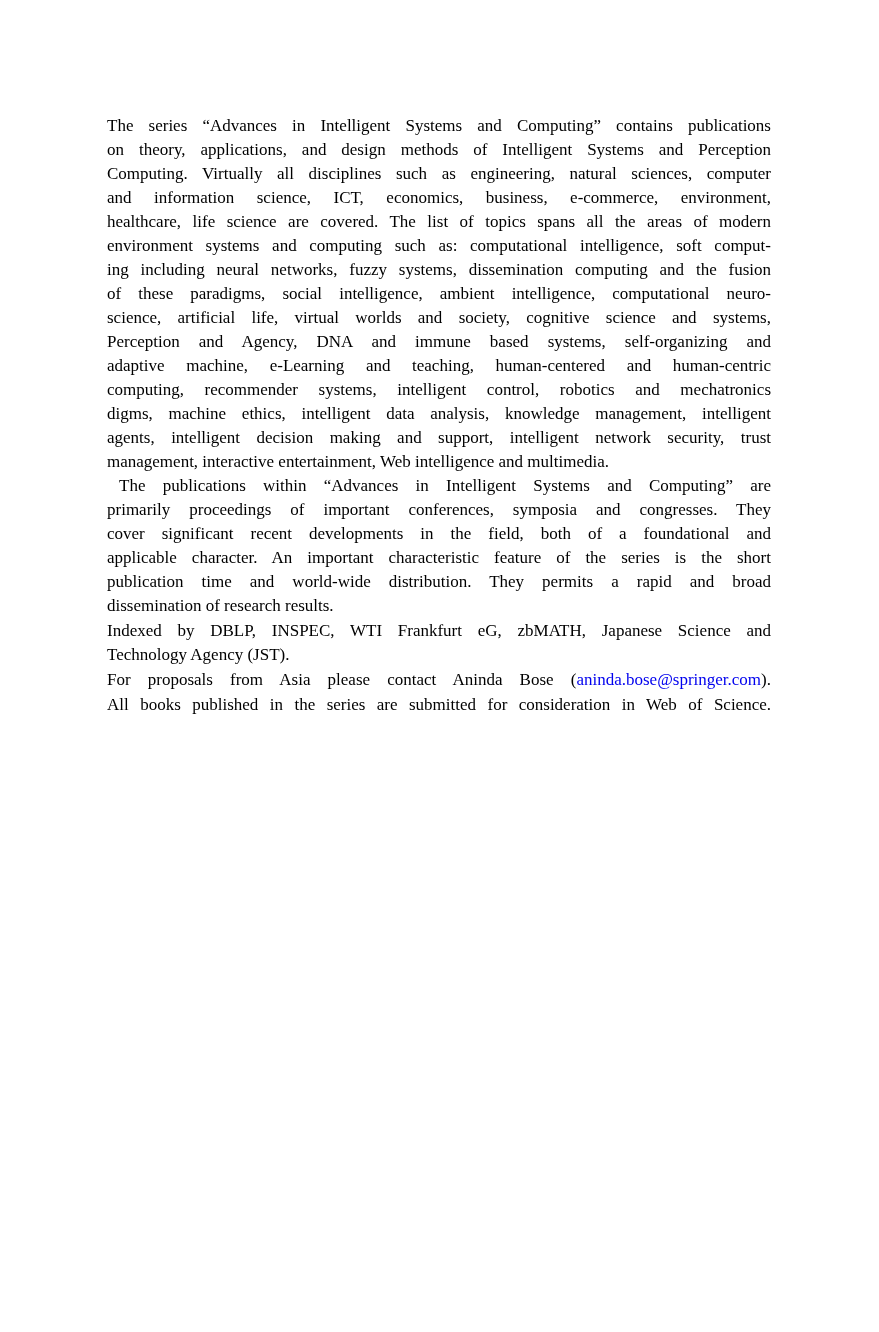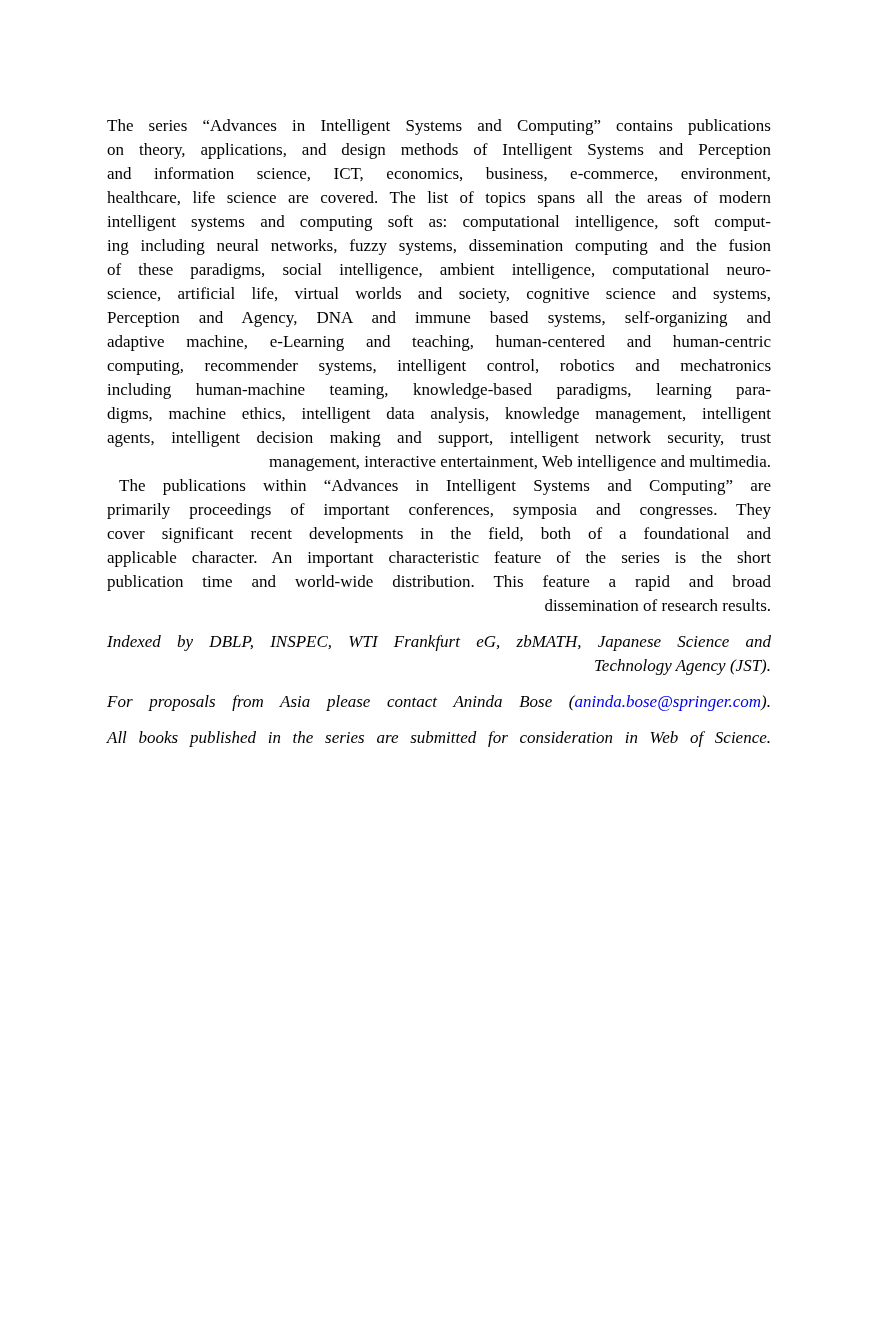--- a/index.html
+++ b/index.html
@@ -22,25 +22,24 @@
     position: absolute;
     left: 107px;
     top: 114px;
     width: 664px;
   }
   .paragraph {
     margin: 0;
     padding: 0;
   }
   .paragraph.spaced {
-    margin-top: 12px;
-    font-style: italic;
+    margin-top: 1px;
   }
   .line {
-    text-align: right;
+    text-align: left;
     white-space: normal;
   }
   .line.justified {
     text-align: justify;
     text-align-last: justify;
   }
   .line.indented {
     text-indent: 12px;
   }
   a.email-link {
@@ -50,40 +49,40 @@
   }
 </style>
 </head>
 <body>
 
 <div class="page" style="--page-bg: #ffffff; --text-color: #000000; --link-color: #0000ee;">
   <div class="text-block">
       <div class="paragraph">
         <div class="line justified">The series “Advances in Intelligent Systems and Computing” contains publications</div>
         <div class="line justified">on theory, applications, and design methods of Intelligent Systems and Perception</div>
+        <div class="line justified">Computing. Virtually all disciplines such as engineering, natural sciences, computer</div>
         <div class="line justified">and information science, ICT, economics, business, e-commerce, environment,</div>
         <div class="line justified">healthcare, life science are covered. The list of topics spans all the areas of modern</div>
-        <div class="line justified">intelligent systems and computing soft as: computational intelligence, soft comput-</div>
+        <div class="line justified">environment systems and computing such as: computational intelligence, soft comput-</div>
         <div class="line justified">ing including neural networks, fuzzy systems, dissemination computing and the fusion</div>
         <div class="line justified">of these paradigms, social intelligence, ambient intelligence, computational neuro-</div>
         <div class="line justified">science, artificial life, virtual worlds and society, cognitive science and systems,</div>
         <div class="line justified">Perception and Agency, DNA and immune based systems, self-organizing and</div>
         <div class="line justified">adaptive machine, e-Learning and teaching, human-centered and human-centric</div>
         <div class="line justified">computing, recommender systems, intelligent control, robotics and mechatronics</div>
-        <div class="line justified">including human-machine teaming, knowledge-based paradigms, learning para-</div>
         <div class="line justified">digms, machine ethics, intelligent data analysis, knowledge management, intelligent</div>
         <div class="line justified">agents, intelligent decision making and support, intelligent network security, trust</div>
         <div class="line">management, interactive entertainment, Web intelligence and multimedia.</div>
       </div>
       <div class="paragraph">
         <div class="line justified indented">The publications within “Advances in Intelligent Systems and Computing” are</div>
         <div class="line justified">primarily proceedings of important conferences, symposia and congresses. They</div>
         <div class="line justified">cover significant recent developments in the field, both of a foundational and</div>
         <div class="line justified">applicable character. An important characteristic feature of the series is the short</div>
-        <div class="line justified">publication time and world-wide distribution. This feature a rapid and broad</div>
+        <div class="line justified">publication time and world-wide distribution. They permits a rapid and broad</div>
         <div class="line">dissemination of research results.</div>
       </div>
       <div class="paragraph spaced">
         <div class="line justified">Indexed by DBLP, INSPEC, WTI Frankfurt eG, zbMATH, Japanese Science and</div>
         <div class="line">Technology Agency (JST).</div>
       </div>
       <div class="paragraph spaced">
         <div class="line justified"><span>For proposals from Asia please contact Aninda Bose (</span><a class="email-link" href="#">aninda.bose@springer.com</a><span>).</span></div>
       </div>
       <div class="paragraph spaced">

